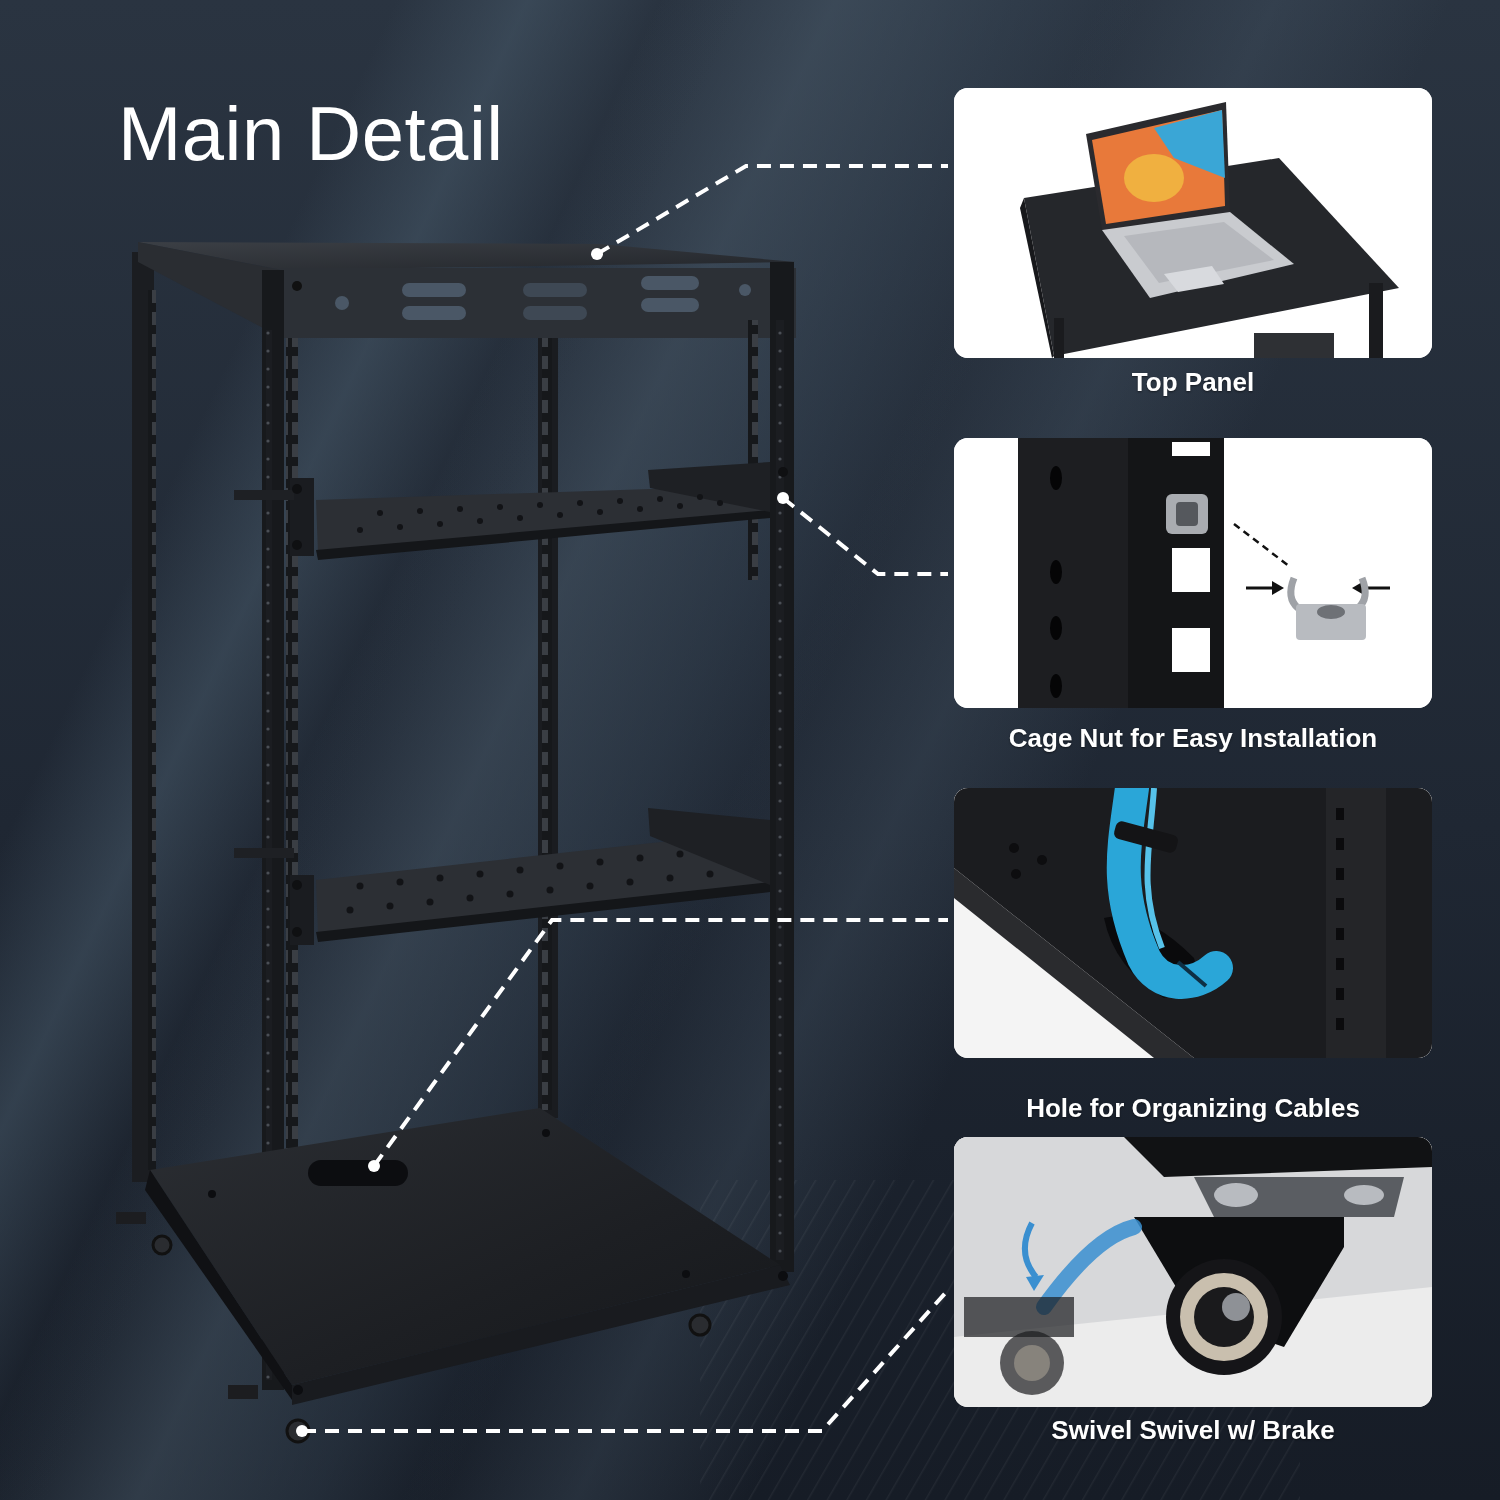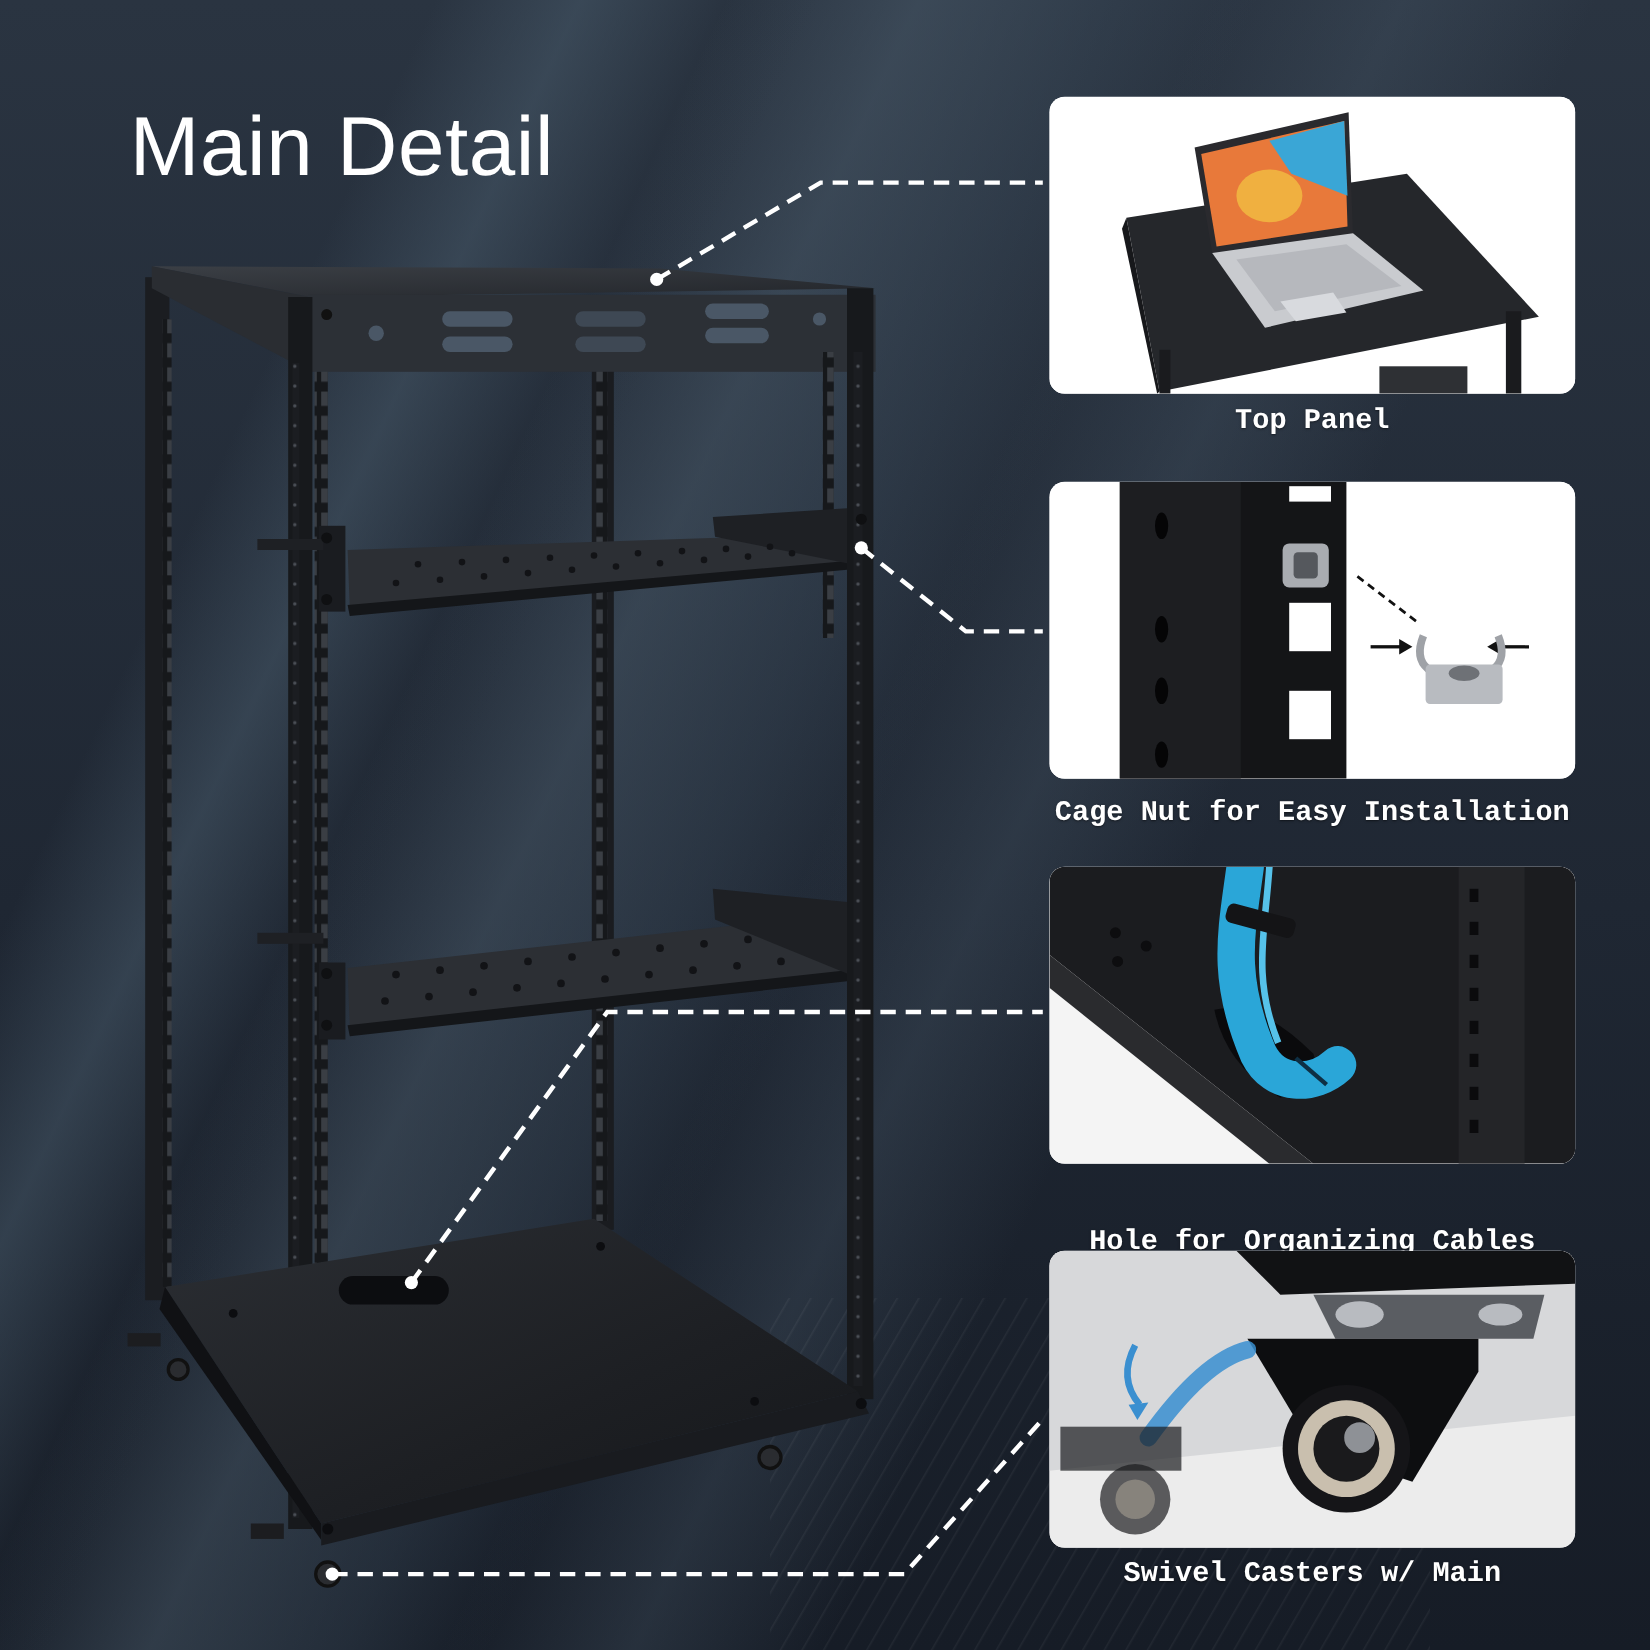--- a/index.html
+++ b/index.html
@@ -29,21 +29,20 @@
     .rack-svg { position: absolute; left: 0; top: 0; width: 1500px; height: 1500px; }
     .panel {
       position: absolute; left: 954px; width: 478px; height: 270px;
       background: #ffffff; border-radius: 14px; overflow: hidden;
     }
     .panel svg { width: 100%; height: 100%; display: block; }
     .caption {
       position: absolute; left: 954px; width: 478px; text-align: center;
       color: #ffffff; font-size: 26px; font-weight: 700;
       text-shadow: 0 1px 2px rgba(0,0,0,0.5);
-      font-family: Liberation Mono, monospace;
     }
   </style>
 </head>
 <body>
 
 <div class="bg"></div>
 <div class="streaks"></div>
 
 <h1 class="title">Main Detail</h1>
 
@@ -275,21 +274,21 @@
     <path d="M200,0 C196,60 184,100 208,160" fill="none" stroke="#56c2ea" stroke-width="6"></path>
     <rect x="160" y="40" width="64" height="18" rx="6" fill="#141416" transform="rotate(15 192 49)"></rect>
     <line x1="224" y1="174" x2="252" y2="198" stroke="#0e2f44" stroke-width="4"></line>
     <g fill="#0d0d0f">
       <circle cx="60" cy="60" r="5"></circle>
         <circle cx="88" cy="72" r="5"></circle>
         <circle cx="62" cy="86" r="5"></circle>
     </g>
   </svg>
 </div>
-<div class="caption" style="top:1093px;margin-top:20px;">Hole for Organizing Cables</div>
+<div class="caption" style="top:1093px;">Hole for Organizing Cables</div>
 
 <div class="panel" style="top:1137px;">
   <svg viewBox="0 0 478 270">
     <rect width="478" height="270" fill="#ececec"></rect>
     <polygon points="0,0 478,0 478,150 0,200" fill="#d7d8da"></polygon>
     <polygon points="170,0 478,0 478,30 210,40" fill="#111214"></polygon>
     <polygon points="240,40 450,40 440,80 260,80" fill="#5a5d62"></polygon>
     <ellipse cx="282" cy="58" rx="22" ry="12" fill="#b8bbc0"></ellipse>
     <ellipse cx="410" cy="58" rx="20" ry="10" fill="#b8bbc0"></ellipse>
     <polygon points="180,80 390,80 390,110 330,210 240,180" fill="#0d0e10"></polygon>
@@ -298,13 +297,13 @@
     <circle cx="270" cy="180" r="44" fill="#c9bfae"></circle>
     <circle cx="270" cy="180" r="30" fill="#1a1a1c"></circle>
     <circle cx="282" cy="170" r="14" fill="#8e9196"></circle>
     <path d="M78,86 q-16,30 4,54" fill="none" stroke="#3a8fd0" stroke-width="6"></path>
     <polygon points="72,140 90,138 80,154" fill="#3a8fd0"></polygon>
     <circle cx="78" cy="226" r="32" fill="#1c1c1f" opacity="0.7"></circle>
     <circle cx="78" cy="226" r="18" fill="#9a948a" opacity="0.7"></circle>
     <rect x="10" y="160" width="110" height="40" fill="#1a1b1e" opacity="0.7"></rect>
   </svg>
 </div>
-<div class="caption" style="top:1415px;">Swivel Casters w/ Main</div>
+<div class="caption" style="top:1415px;">Swivel Swivel w/ Brake</div>
 
 </body></html>

